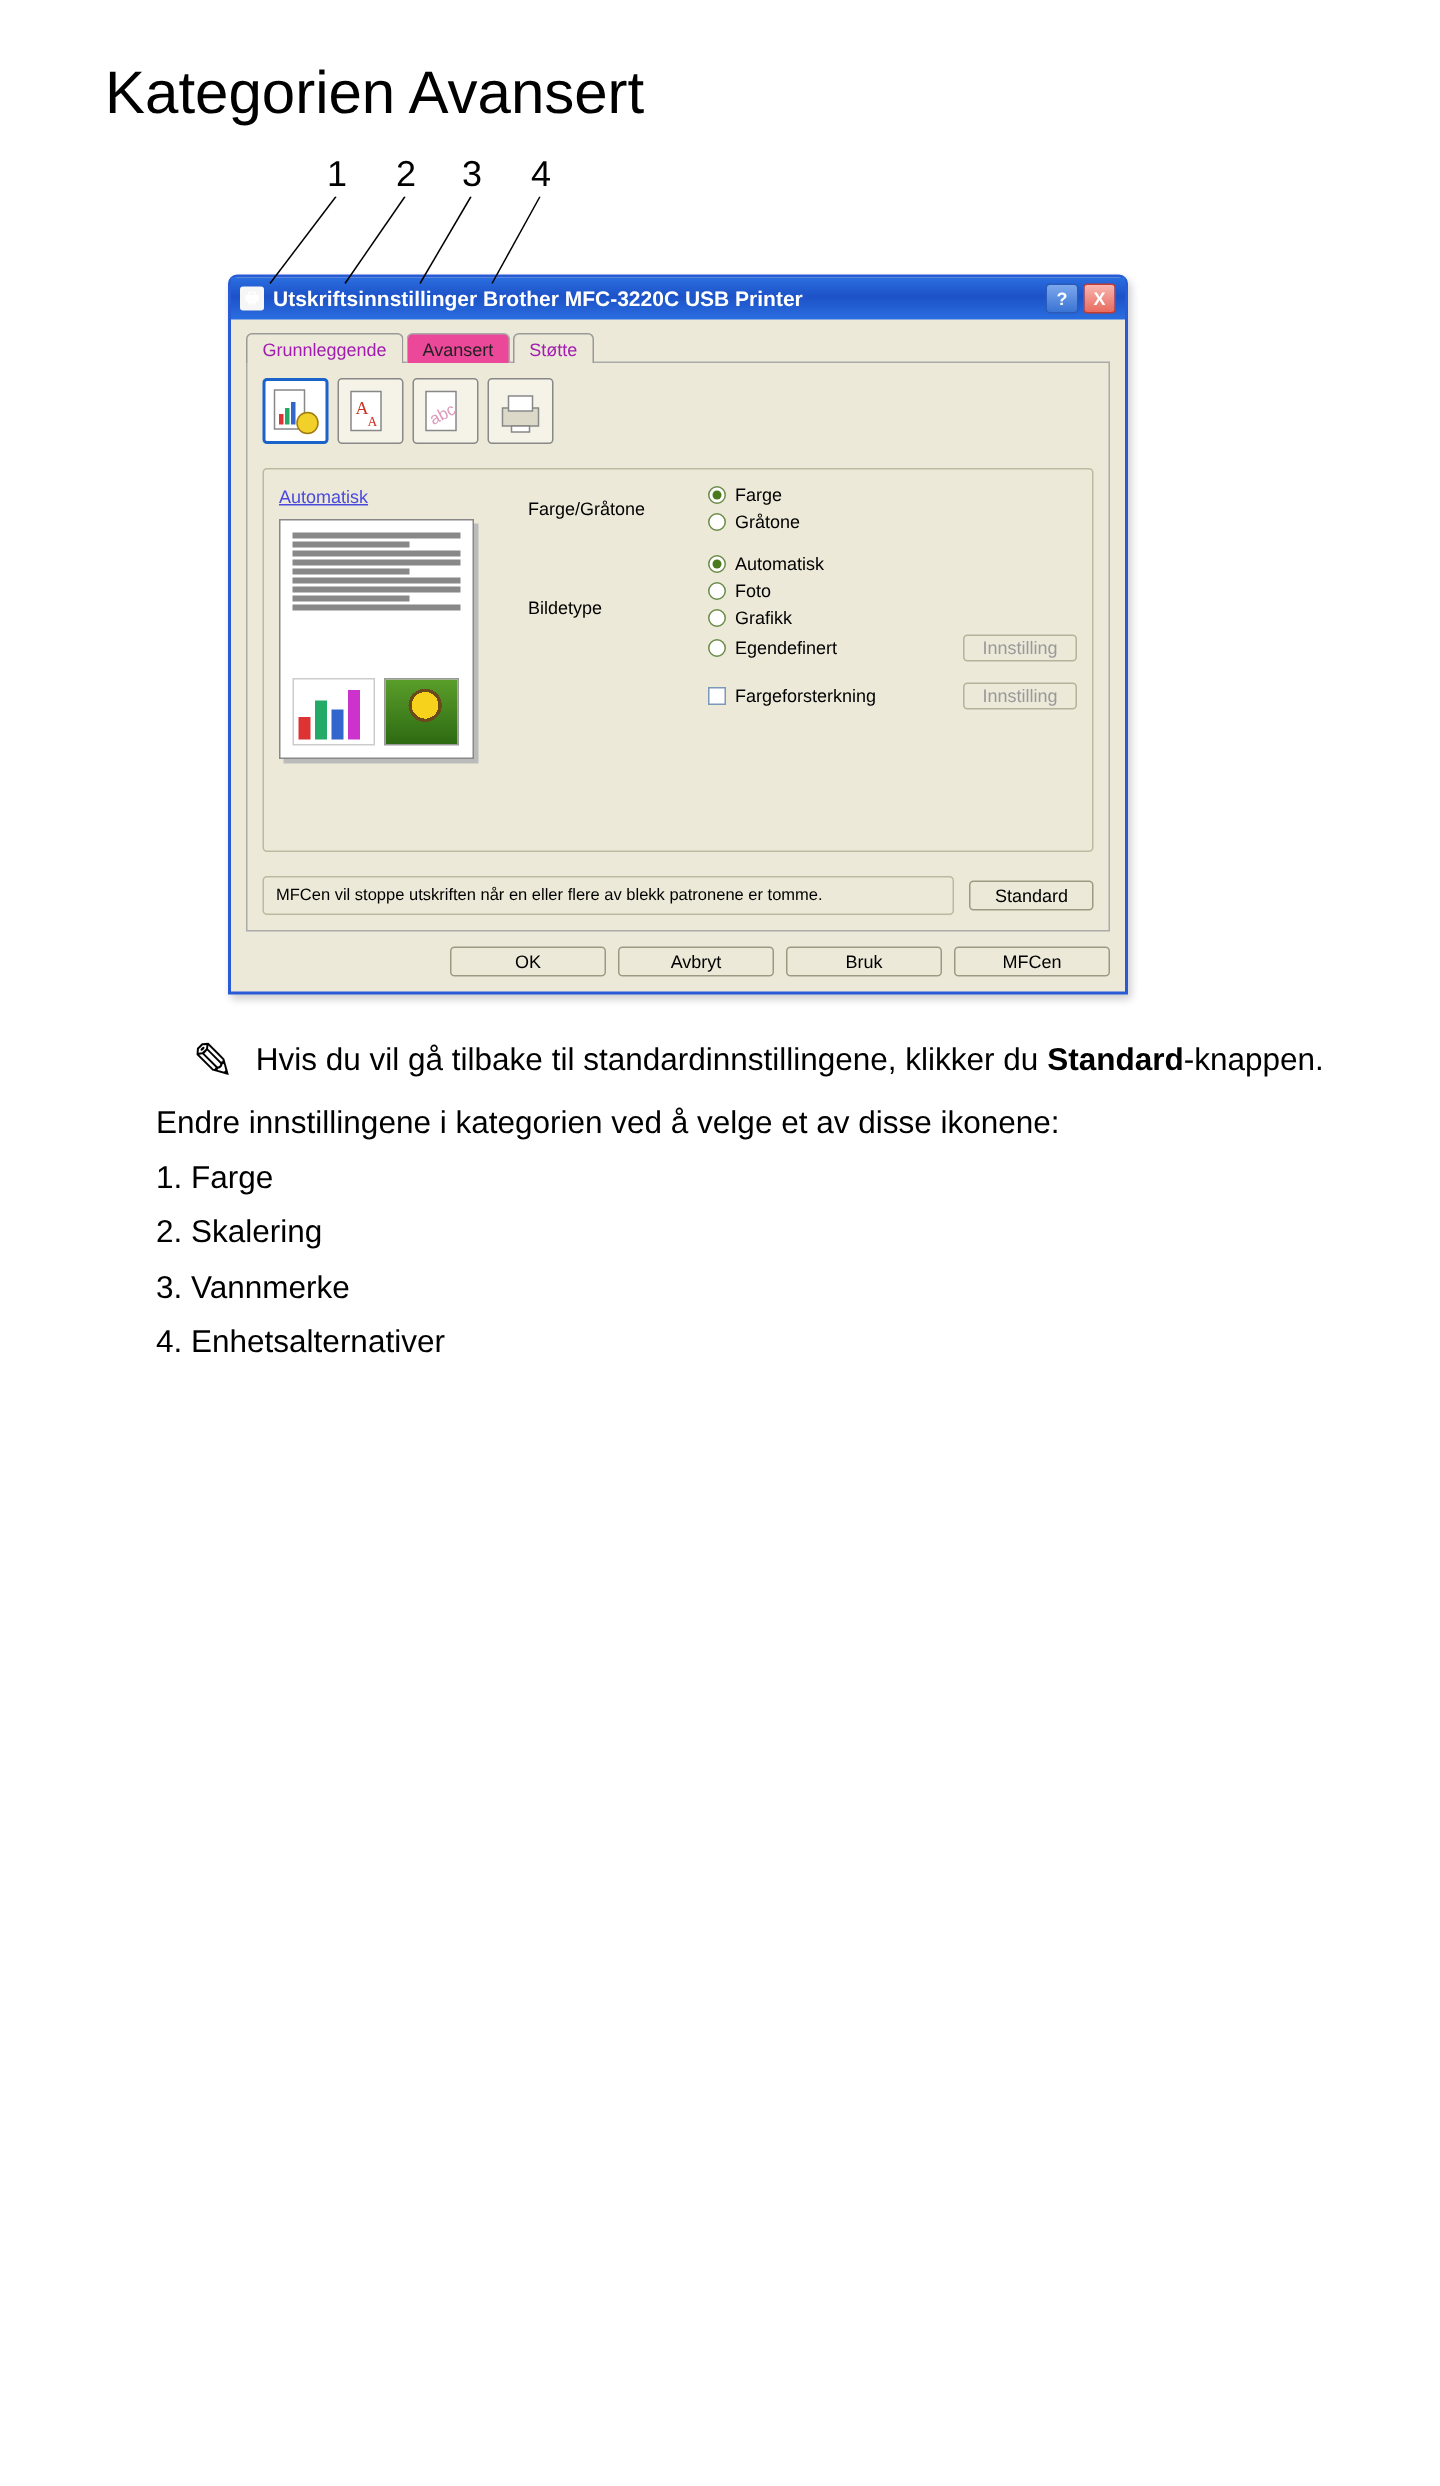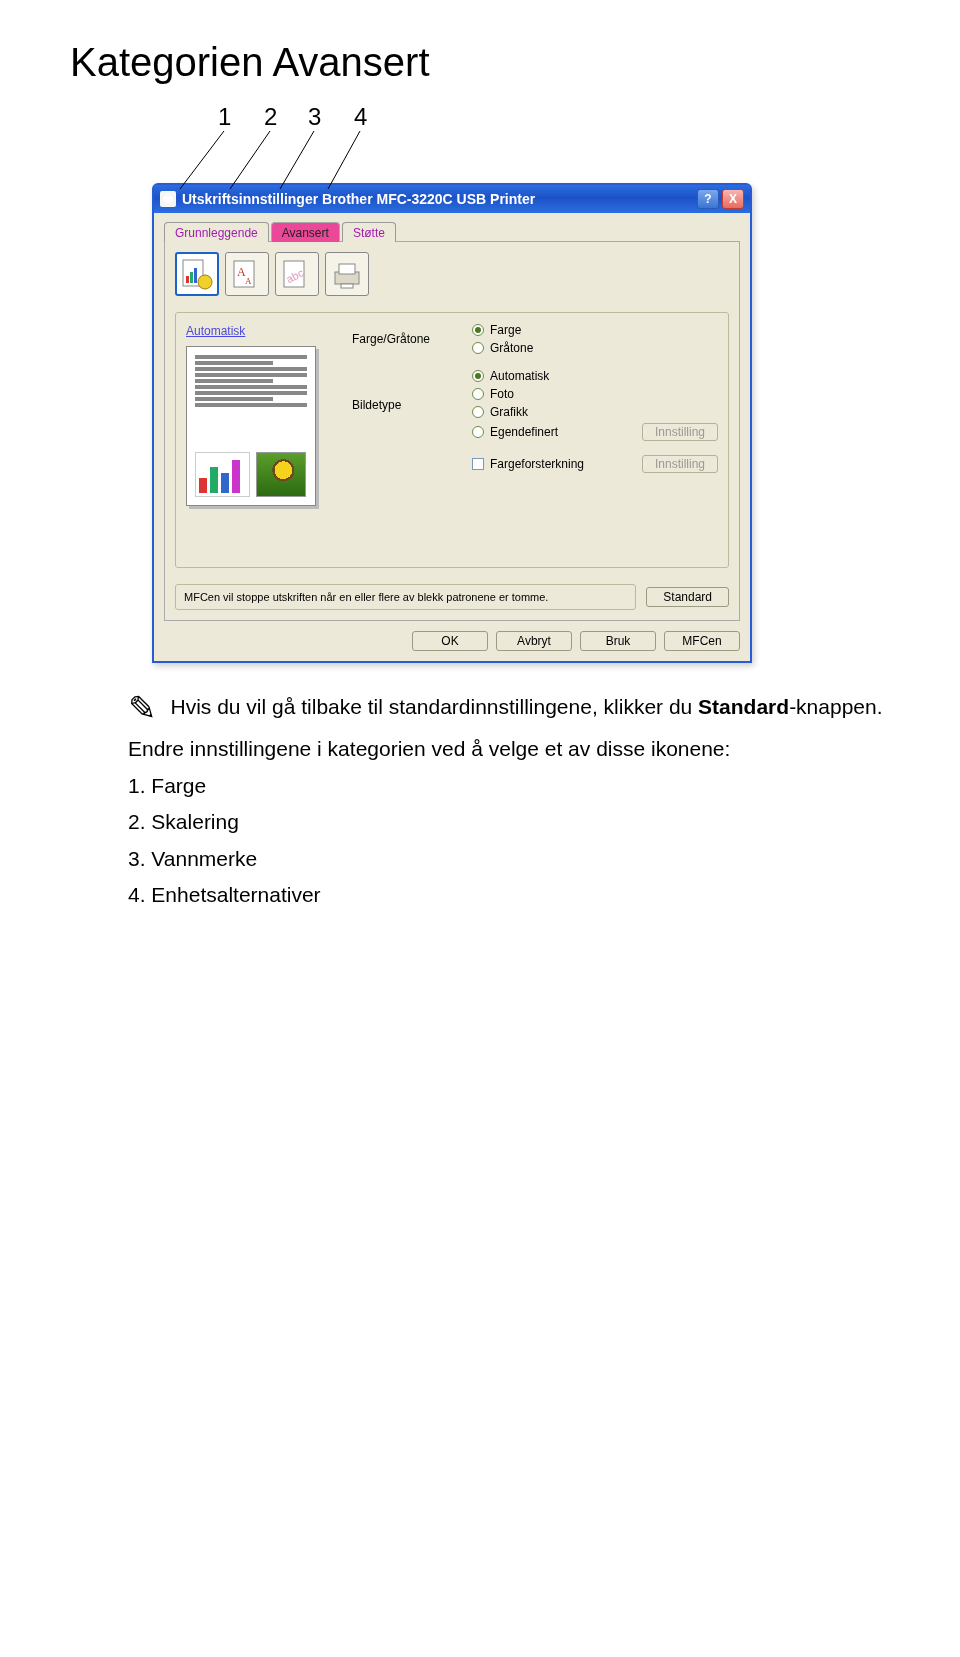--- a/index.html
+++ b/index.html
@@ -120,25 +120,25 @@
   .flexend { margin-left:auto; }
 
   .info-box {
     display:flex; align-items:center; gap:10px;
     border-top: 16px solid transparent;
   }
   .info-text-box { border:1px solid #bdb99f; border-radius:3px; padding:6px 8px; font-size:11px; flex:1; }
   .std-btn { border:1px solid #9c9a82; background:#ece9d8; padding:2px 16px; border-radius:3px; font-size:12px; }
 
   .btn-row { display:flex; gap:8px; justify-content:flex-end; margin-top:10px; }
-  .dlg-btn { border:1px solid #9c9a82; background:#ece9d8; padding:2px 0; width:76px; text-align:center; border-radius:3px; font-size:12px; }
+  .dlg-btn { border:1px solid #9c9a82; background:#ece9d8; padding:2px 0; width:104px; text-align:center; border-radius:3px; font-size:12px; }
 
   .note { display:flex; gap:14px; margin: 28px 0 8px 58px; font-size:21px; line-height:1.5; }
   .note-icon { font-size:34px; line-height:1; }
-  .body-text { margin-left: 58px; font-size:21px; line-height:1.55; }
+  .body-text { margin-left: 34px; font-size:21px; line-height:1.55; }
   .body-text p { margin-bottom: 4px; }
 
   .footer { margin-top: 520px; font-size:18px; }
   .footer span.pn { font-family: Arial; }
 </style>
 </head>
 <body>
 
 <div class="page">
   <h1 class="heading">Kategorien Avansert</h1>

